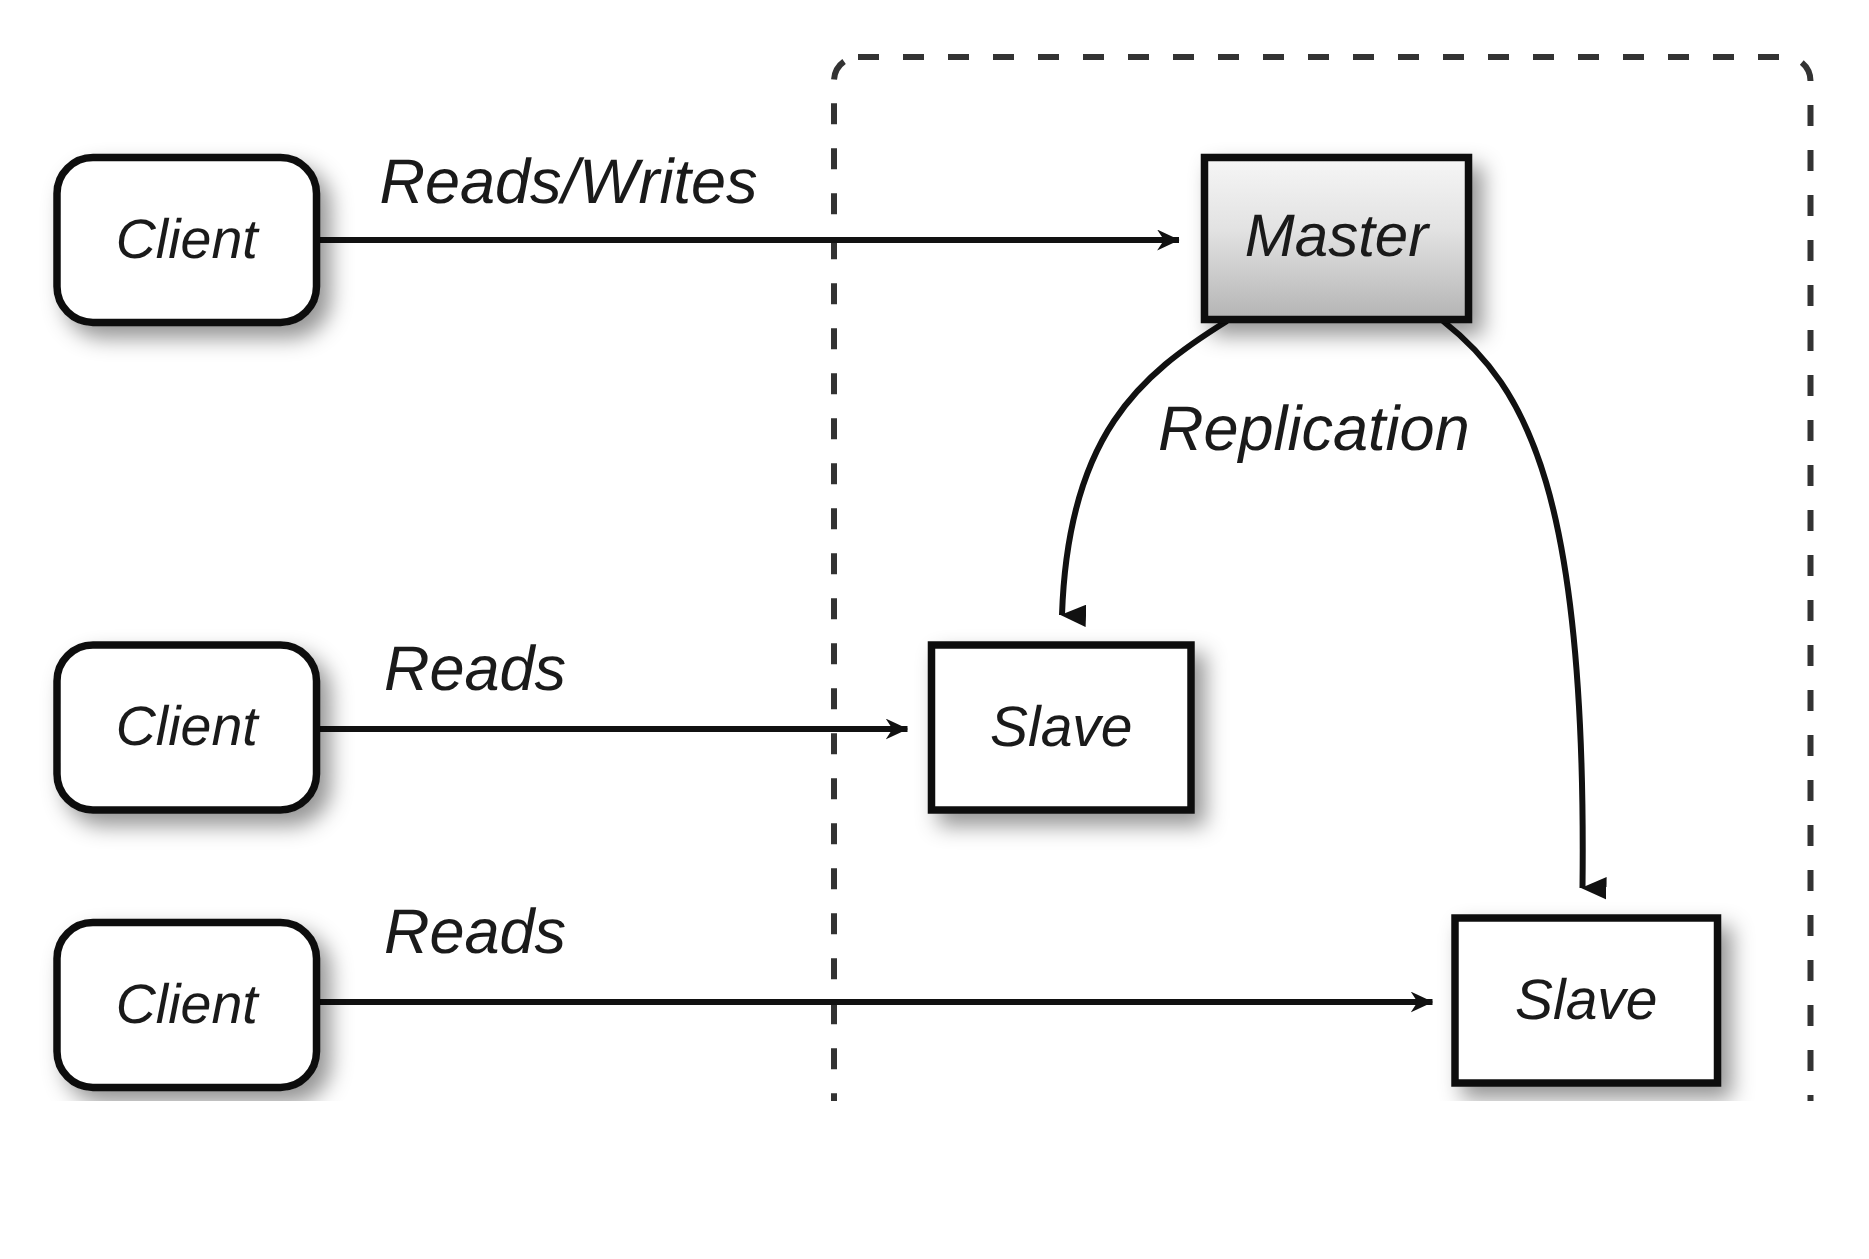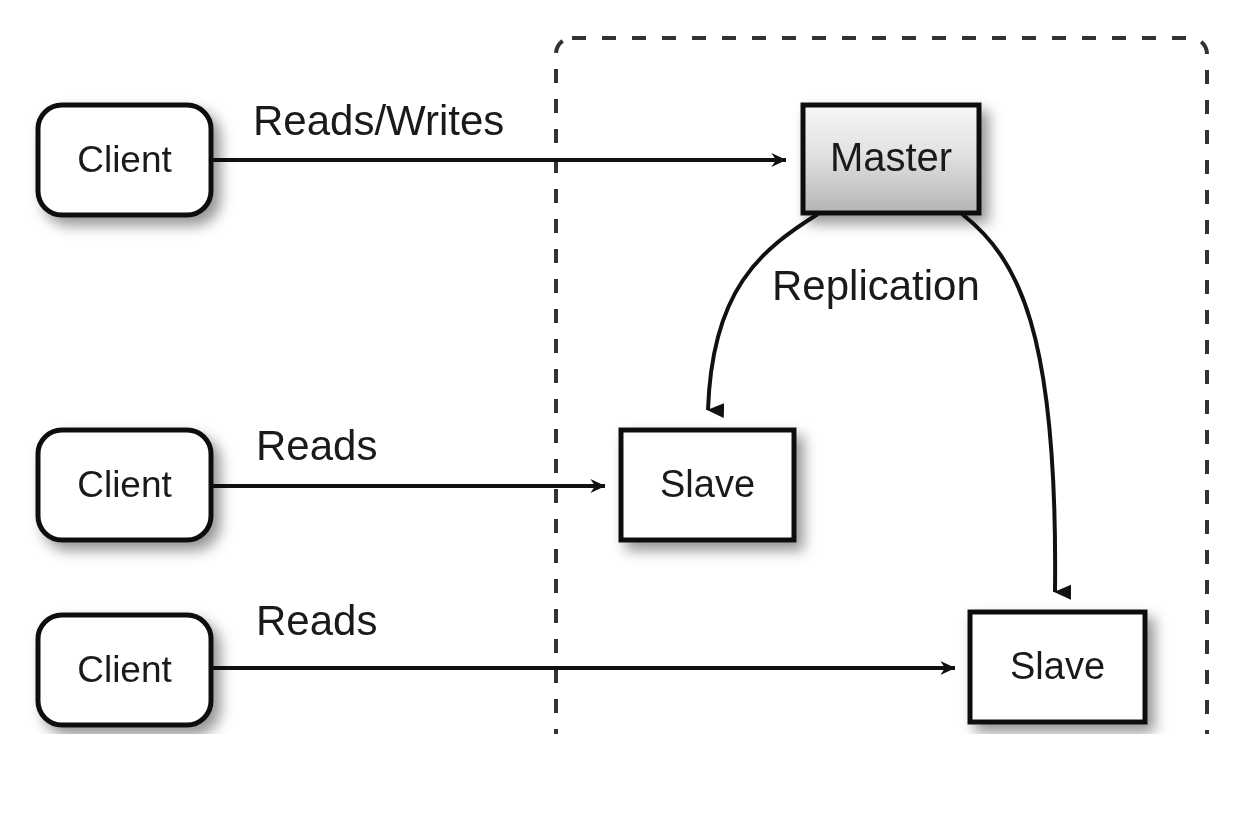--- a/index.html
+++ b/index.html
@@ -9,20 +9,21 @@
   }
   body {
     font-family: "Liberation Sans", sans-serif;
   }
   #diagram-root {
     position: relative;
     width: 1246px;
     height: 734px;
     background: #ffffff;
     overflow: hidden;
+    font-style: italic;
   }
   #diagram-svg {
     position: absolute;
     top: 0;
     left: 0;
     width: 1246px;
     height: 839px;
   }
   .node-label {
     font-family: "Liberation Sans", sans-serif;

